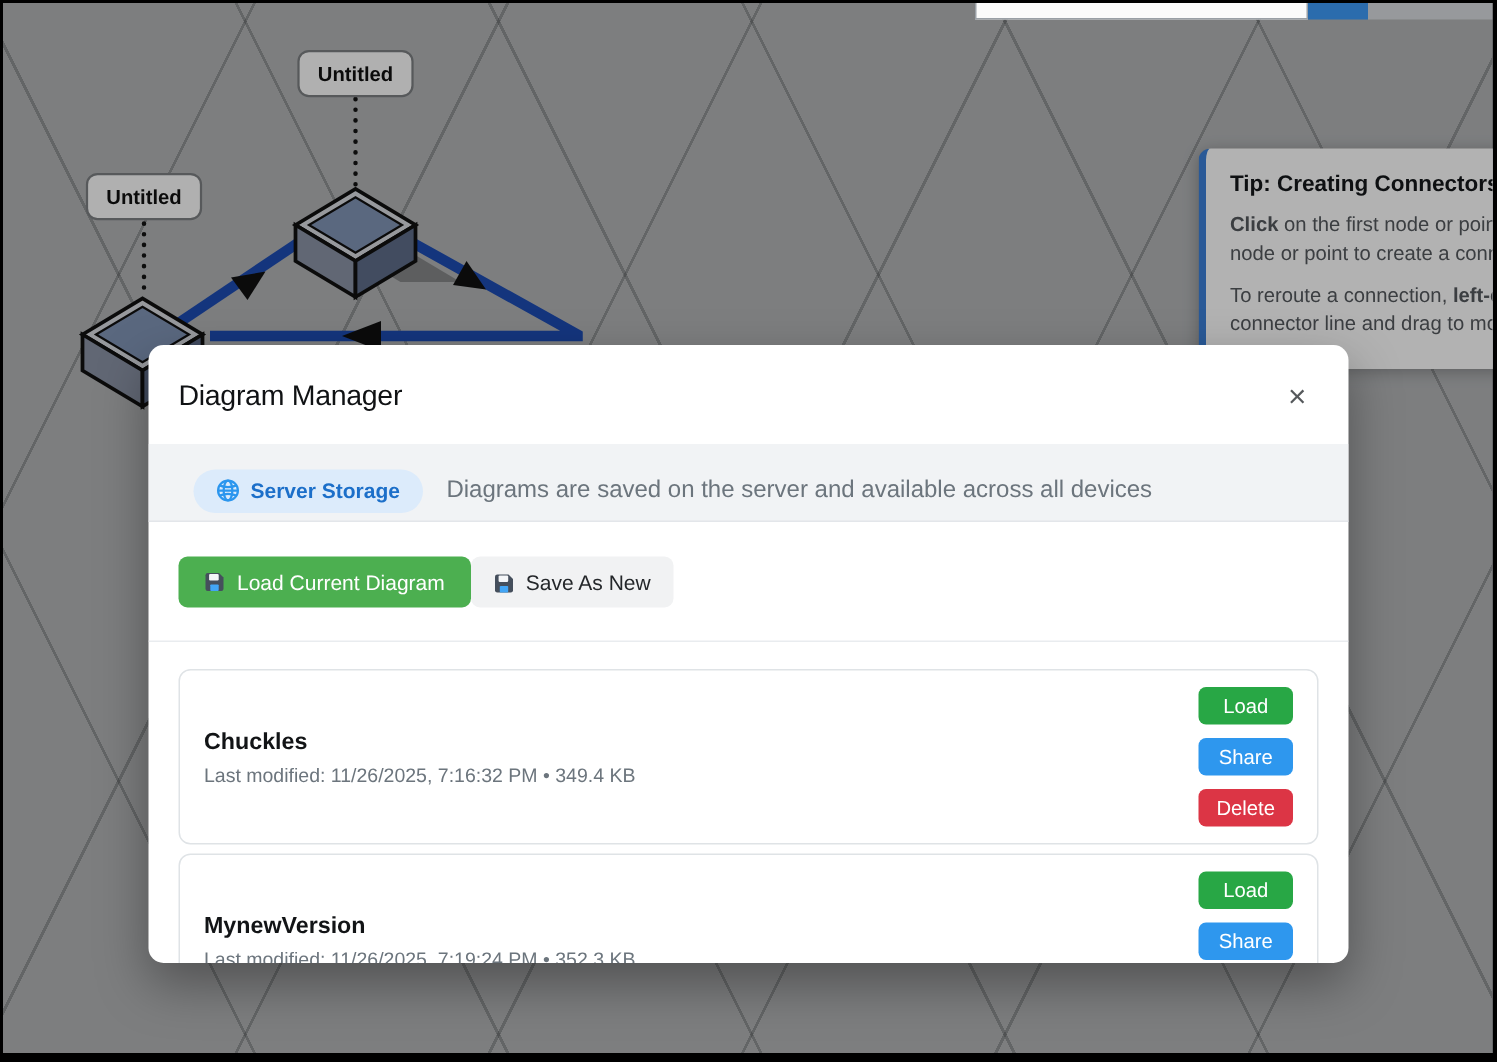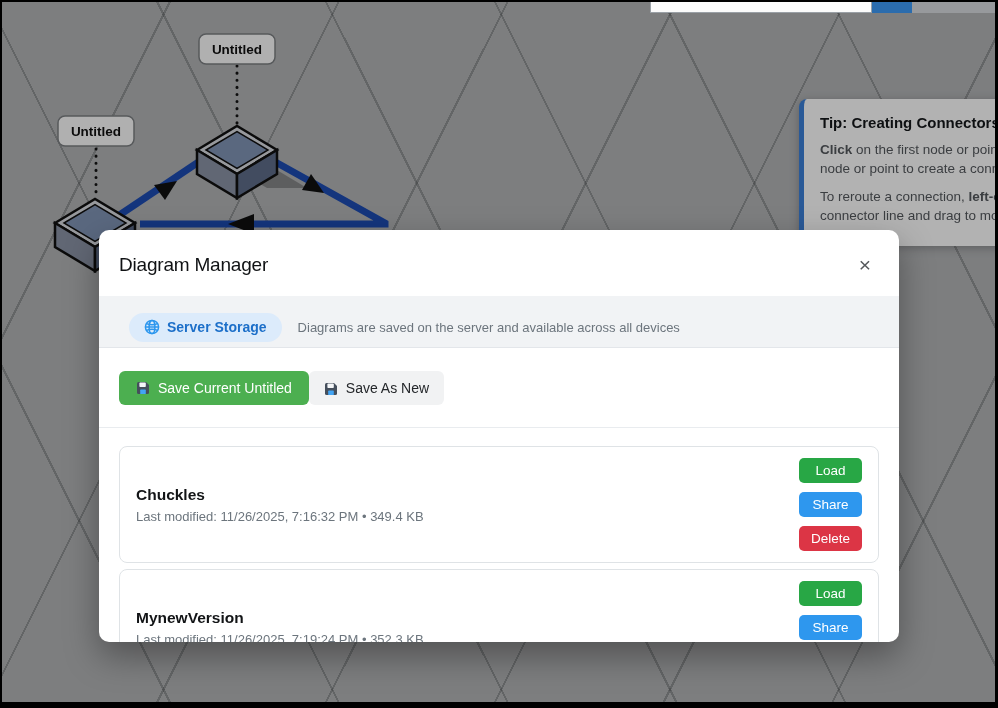--- a/index.html
+++ b/index.html
@@ -45,21 +45,21 @@
   .close-btn { background:none; border:none; font-size:21px; color:#56595c; cursor:pointer; line-height:1; padding:0 2px; }
   .storage-bar {
     background:var(--bar_bg,#f1f3f5); border-bottom:1px solid var(--border_light,#e3e6ea);
     display:flex; align-items:center; gap:16px; padding:23px 24px 12px 30px; height:52px;
   }
   .storage-pill {
     display:inline-flex; align-items:center; gap:7px; background:var(--pill_bg,#dcebfb);
     color:var(--blue_accent,#1c6fc9); font-size:14px; font-weight:700;
     border-radius:999px; padding:5px 15px; height:29px; white-space:nowrap;
   }
-  .storage-desc { font-size:13px; color:var(--text_muted,#6c757d); }
+  .storage-desc { font-size:16px; color:var(--text_muted,#6c757d); }
   .actions-row { display:flex; padding:23px 24px 22px 20px; }
   .btn { display:inline-flex; align-items:center; gap:8px; border:none; border-radius:6px; font-size:14px; cursor:pointer; font-family:inherit; }
   .btn-save-current { background:var(--green_primary,#4caf50); color:#fff; padding:9px 17px; }
   .btn-save-new { background:#f1f2f3; color:#24272a; padding:9px 15px;align-items:flex-end; }
   .list-section { border-top:1px solid #e9ecef; flex:1; padding:18px 20px; overflow:hidden; }
   .diagram-row {
     display:flex; align-items:center; justify-content:space-between;
     border:1px solid var(--row_border,#dfe3e6); border-radius:8px;
     padding:11px 16px; min-height:67px; margin-bottom:6px; background:#fff;gap:12px;
   }
@@ -158,21 +158,21 @@
       <span class="storage-desc">Diagrams are saved on the server and available across all devices</span>
     </div>
 
     <div class="actions-row">
       <button class="btn btn-save-current">
         <svg width="14" height="14" viewBox="0 0 14 14">
           <path d="M1 2.5 Q1 1 2.5 1 H10 L13 4 V11.5 Q13 13 11.5 13 H2.5 Q1 13 1 11.5 Z" fill="#454f5c"></path>
           <rect x="3.4" y="1.6" width="6.4" height="4.4" rx="0.8" fill="#f4f6f8"></rect>
           <rect x="4.2" y="8.6" width="5.6" height="4.4" rx="0.6" fill="#42a5f5"></rect>
         </svg>
-        <span>Save Current Untitled</span>
+        <span>Load Current Diagram</span>
       </button>
       <button class="btn btn-save-new">
         <svg width="14" height="14" viewBox="0 0 14 14">
           <path d="M1 2.5 Q1 1 2.5 1 H10 L13 4 V11.5 Q13 13 11.5 13 H2.5 Q1 13 1 11.5 Z" fill="#454f5c"></path>
           <rect x="3.4" y="1.6" width="6.4" height="4.4" rx="0.8" fill="#f4f6f8"></rect>
           <rect x="4.2" y="8.6" width="5.6" height="4.4" rx="0.6" fill="#42a5f5"></rect>
         </svg>
         <span>Save As New</span>
       </button>
     </div>

